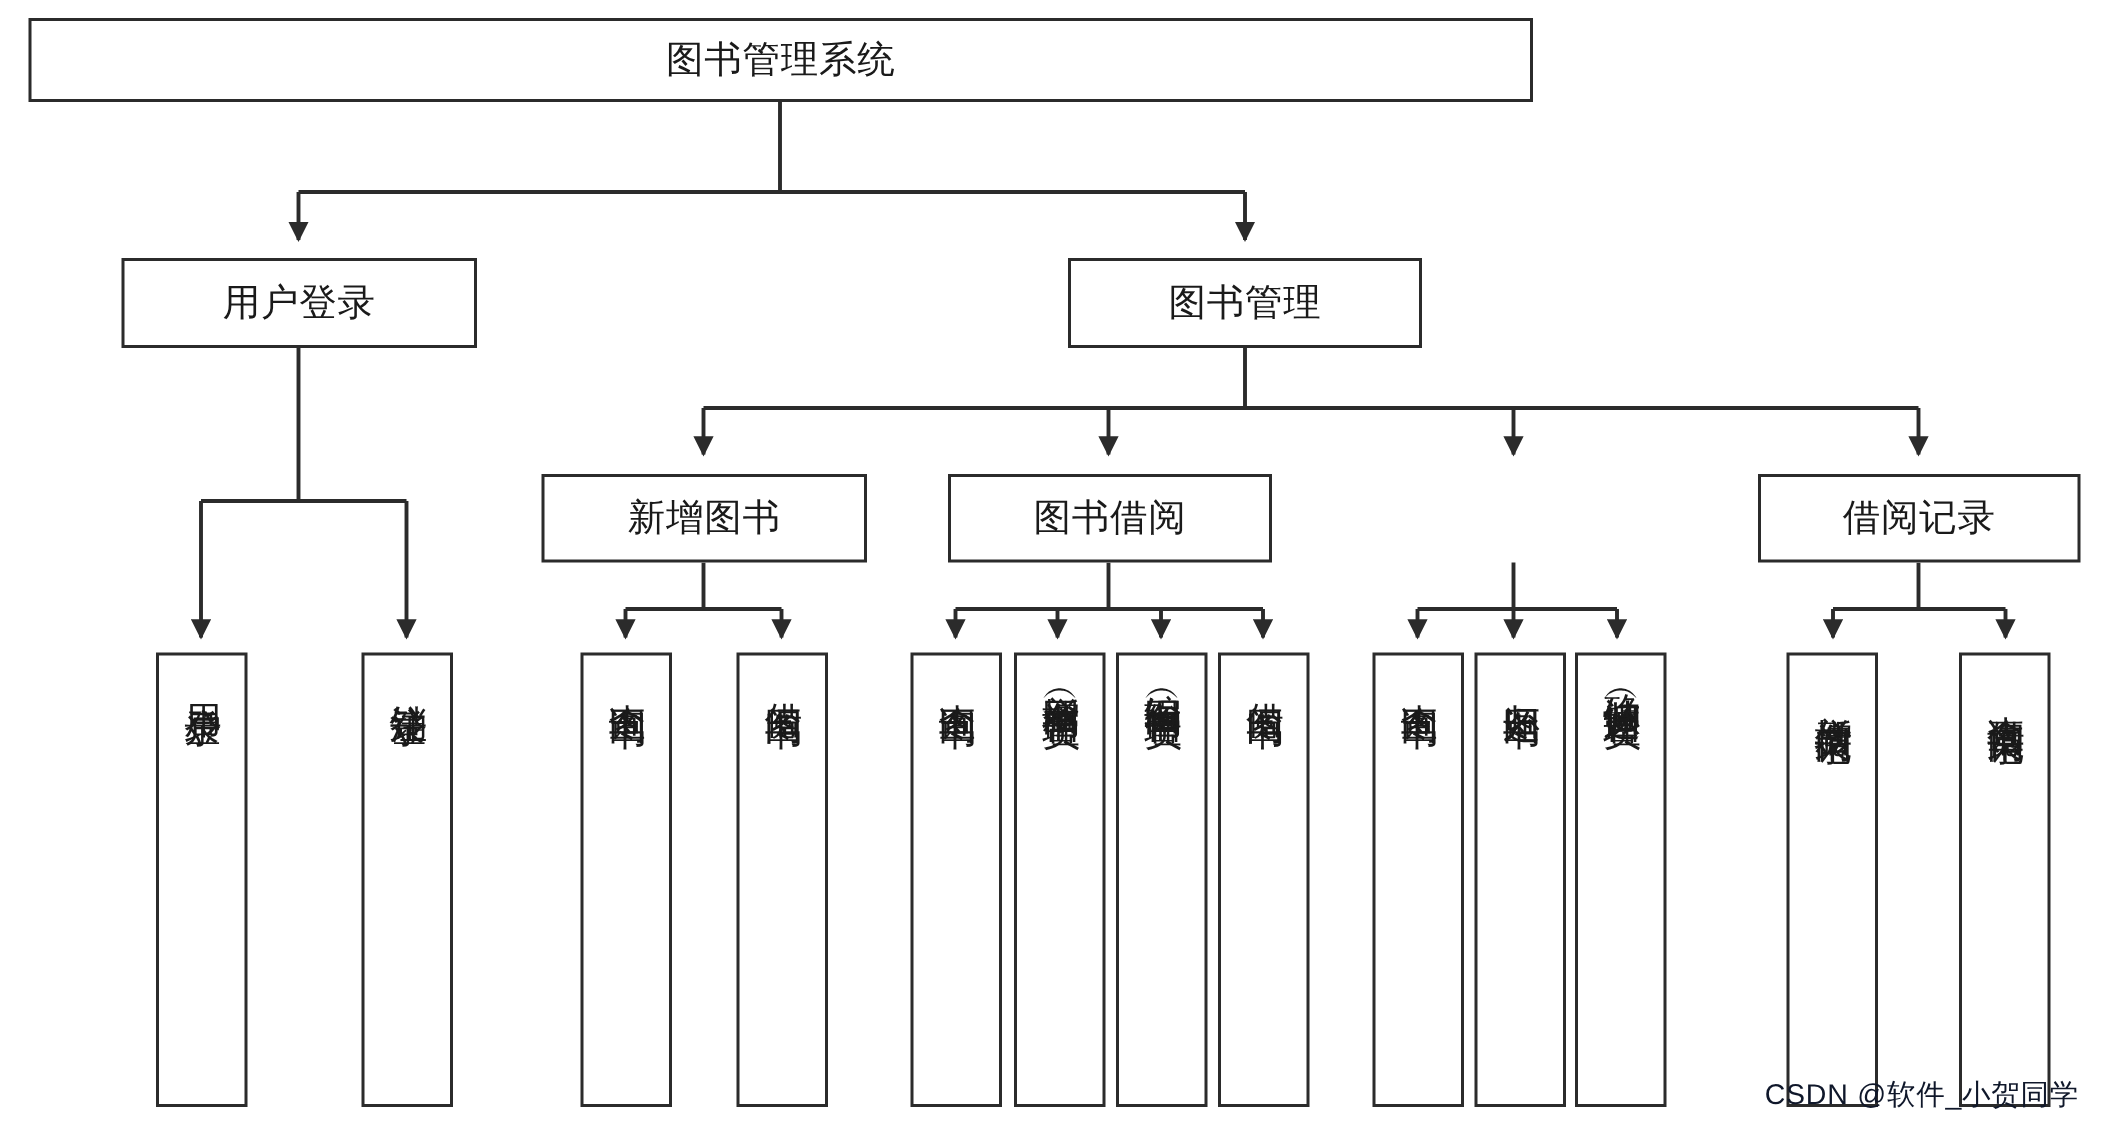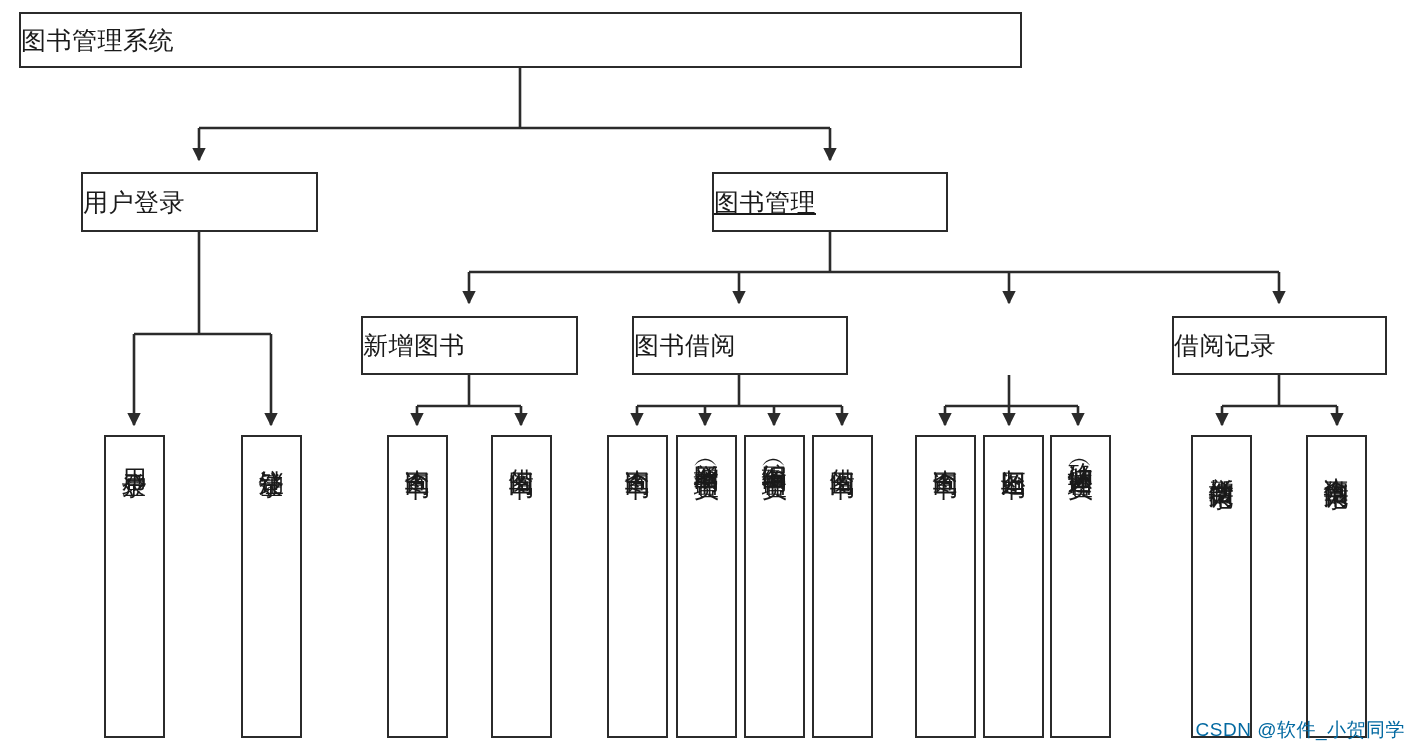--- a/index.html
+++ b/index.html
@@ -25,21 +25,21 @@
     height: 747px;
     pointer-events: none;
   }
   .node {
     position: absolute;
     box-sizing: border-box;
     border: 2.5px solid #2b2b2b;
     background: #ffffff;
     display: flex;
     align-items: center;
-    justify-content: flex-start;
+    justify-content: center;
     color: #1a1a1a;
   }
   .node .label {
     display: block;
     text-align: center;
     line-height: 1.0;
     letter-spacing: 0.5px;
   }
   .node.horiz .label {
     font-size: 25px;
@@ -56,24 +56,24 @@
     font-size: 25px;
     line-height: 1.06;
     letter-spacing: 2px;
     max-height: 270px;
   }
   .node.vert.tall .label {
     max-height: 290px;
   }
   #watermark {
     position: absolute;
-    right: 0;
+    right: 19px;
     bottom: 4px;
     font-size: 19px;
-    color: #0369a1;
+    color: #0f172a;
     letter-spacing: 0.5px;
     white-space: nowrap;
     font-family: "Liberation Sans", "DejaVu Sans", sans-serif;
   }
 </style>
 </head>
 <body>
 
 <div id="canvas">
 
@@ -128,21 +128,21 @@
   </svg>
 
   <div class="node horiz" style="left:19px; top:12px; width:1003px; height:56px;">
     <span class="label">图书管理系统</span>
   </div>
 
   <div class="node horiz" style="left:81px; top:172px; width:237px; height:60px;">
     <span class="label">用户登录</span>
   </div>
 
-  <div class="node horiz" style="left:712px; top:172px; width:236px; height:60px;text-decoration:underline;">
+  <div class="node horiz" style="left:712px; top:172px; width:236px; height:60px;">
     <span class="label">图书管理</span>
   </div>
 
   <div class="node horiz" style="left:361px; top:316px; width:217px; height:59px;">
     <span class="label">新增图书</span>
   </div>
 
   <div class="node horiz" style="left:632px; top:316px; width:216px; height:59px;">
     <span class="label">图书借阅</span>
   </div>

